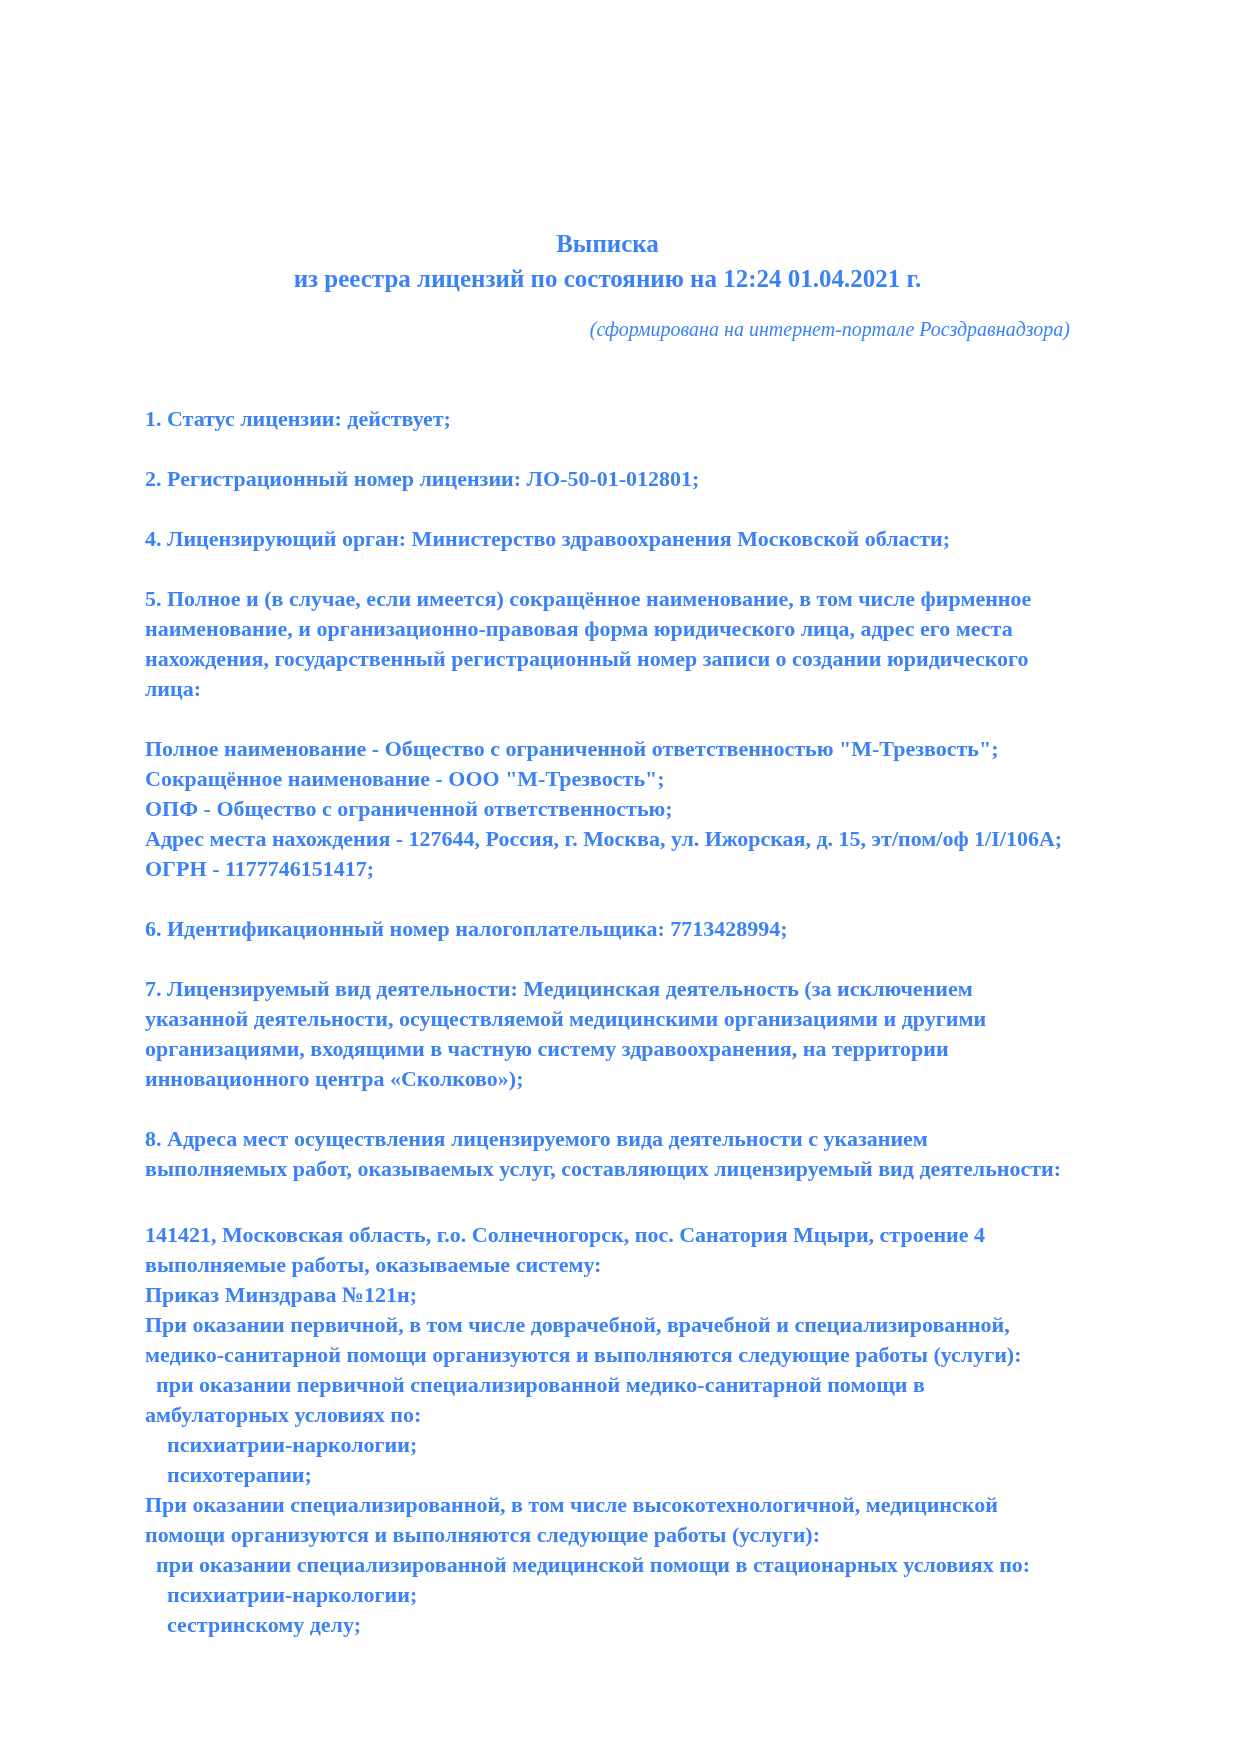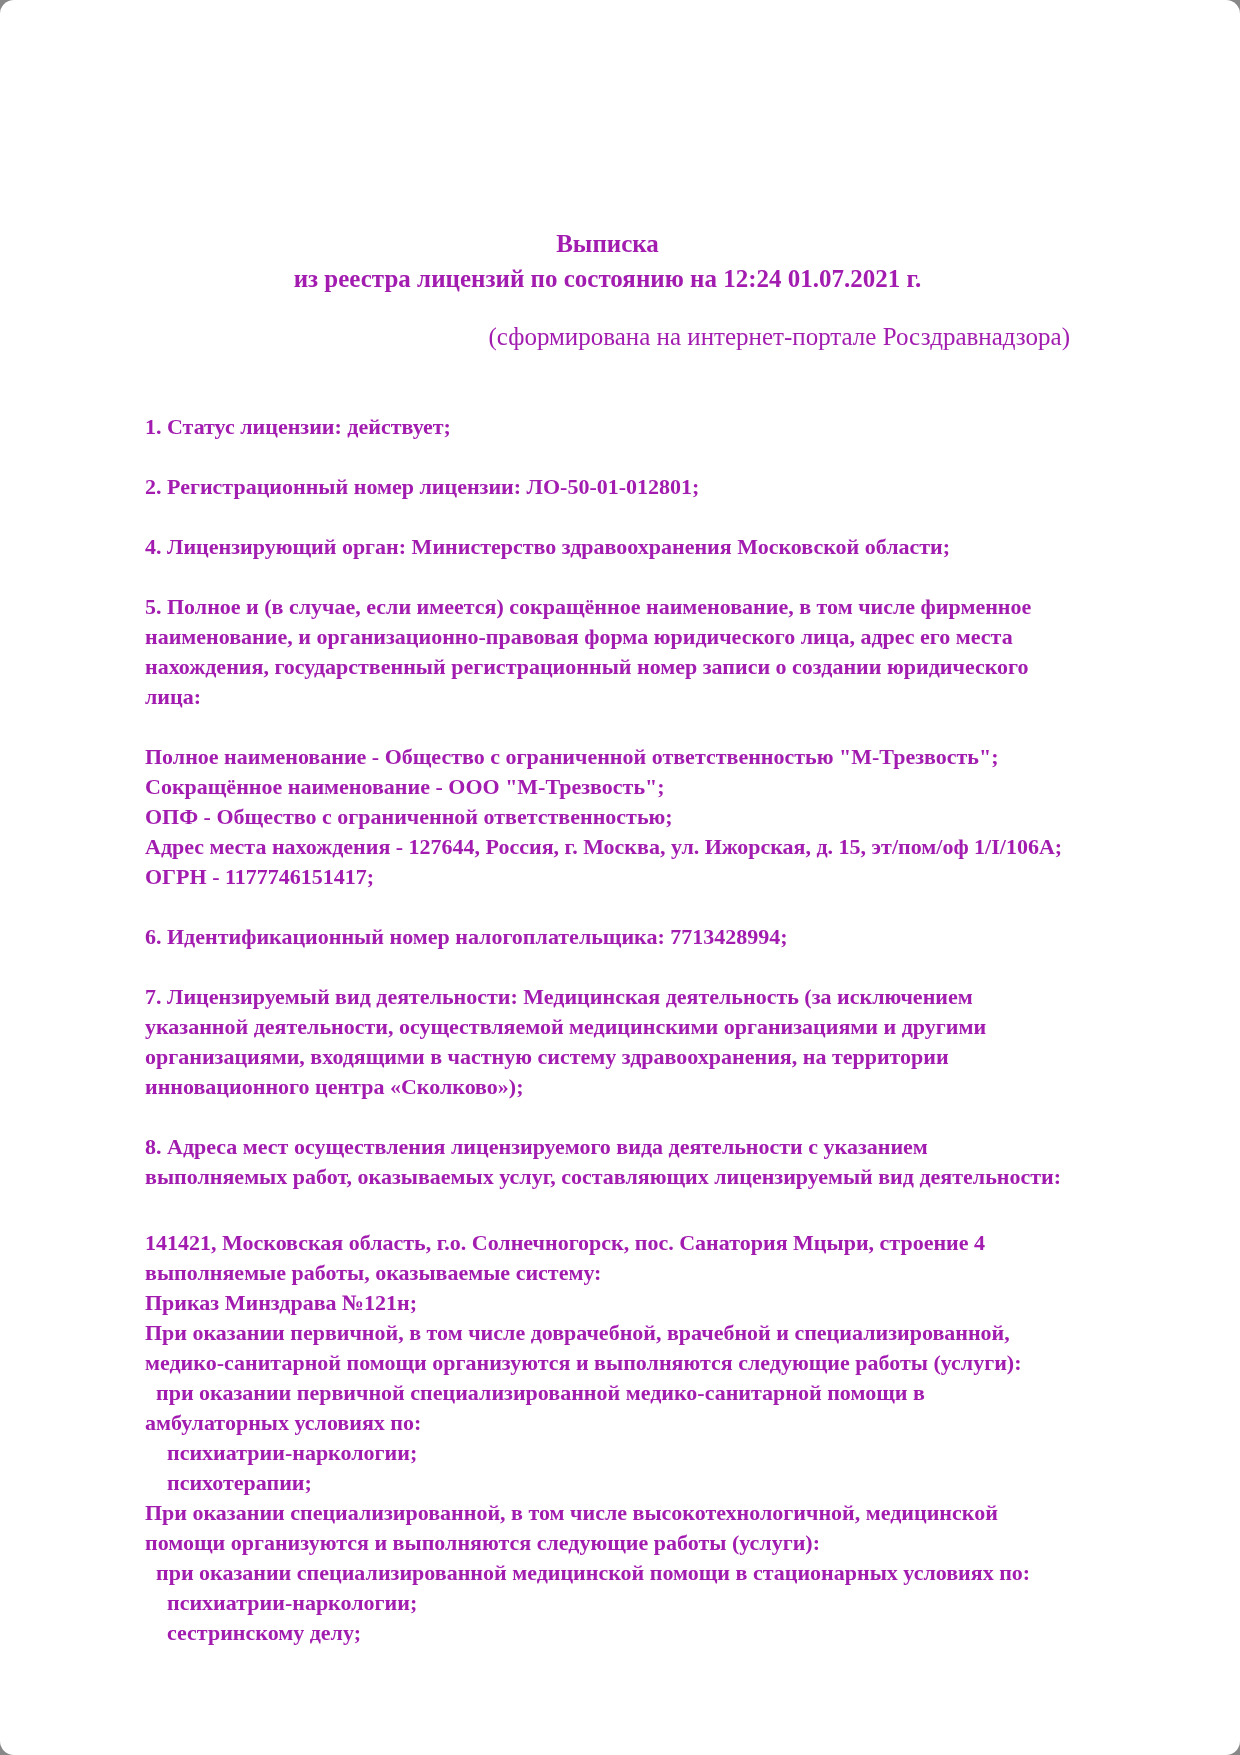--- a/index.html
+++ b/index.html
@@ -6,59 +6,59 @@
     margin: 0;
     padding: 0;
     background: #888;
   }
   .page {
     position: relative;
     width: 1240px;
     height: 1755px;
     margin: 0 auto;
     background: #ffffff;
-    color: #a21caf;
+    color: #3b82f6;
     font-family: "Liberation Serif", "DejaVu Serif", serif;
     box-sizing: border-box;
     padding: 226px 170px 0 145px;
     overflow: hidden;
-    border-radius: 14px;
   }
   .title {
     margin: 0;
     font-size: 25px;
     font-weight: bold;
     line-height: 35px;
     text-align: center;
   }
   .title-line { display: block; }
   .subtitle {
-    margin-top: 26px;
-    font-size: 25px;
+    margin-top: 18px;
+    font-size: 20px;
     line-height: 30px;
     text-align: right;
+    font-style: italic;
   }
   .doc-body { margin-top: 60px; }
   .block { margin: 0 0 30px 0; }
   .block:last-child { margin-bottom: 0; margin-top: 36px; }
   .line {
     margin: 0;
     font-size: 22px;
     line-height: 30px;
     white-space: pre-wrap;
     font-weight: bold;
   }
 </style>
 </head>
 <body>
 
 <div class="page">
   <h1 class="title">
     <span class="title-line">Выписка</span>
-    <span class="title-line">из реестра лицензий по состоянию на 12:24 01.07.2021 г.</span>
+    <span class="title-line">из реестра лицензий по состоянию на 12:24 01.04.2021 г.</span>
   </h1>
   <div class="subtitle">(сформирована на интернет-портале Росздравнадзора)</div>
   <main class="doc-body">
       <div class="block">
         <p class="line">1. Статус лицензии: действует;</p>
       </div>
       <div class="block">
         <p class="line">2. Регистрационный номер лицензии: ЛО-50-01-012801;</p>
       </div>
       <div class="block">

